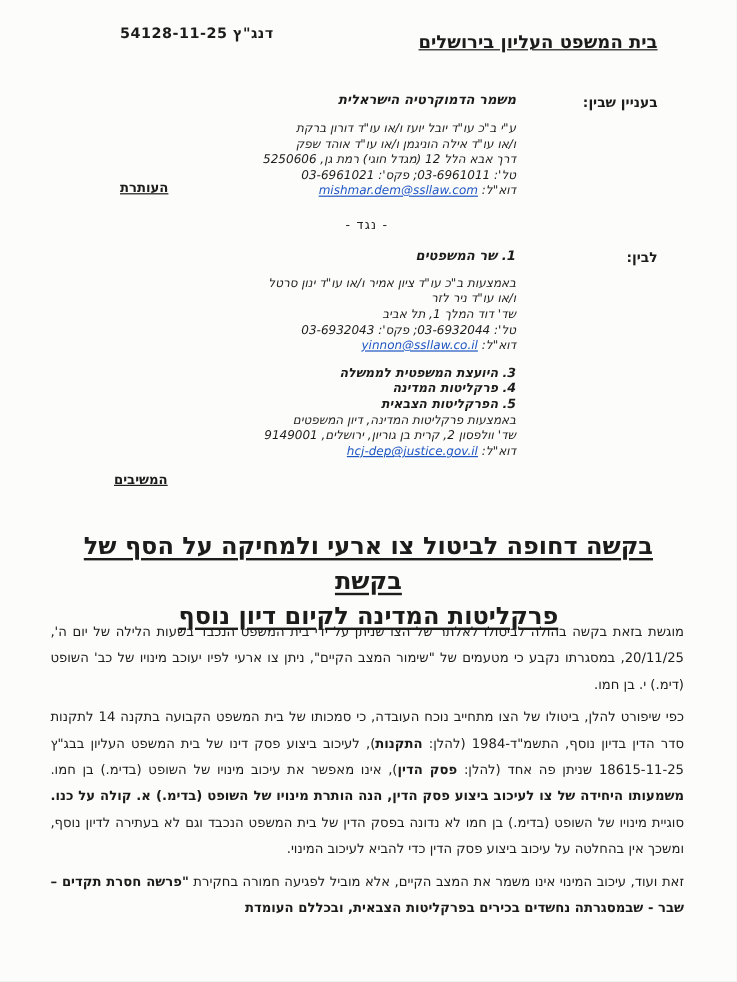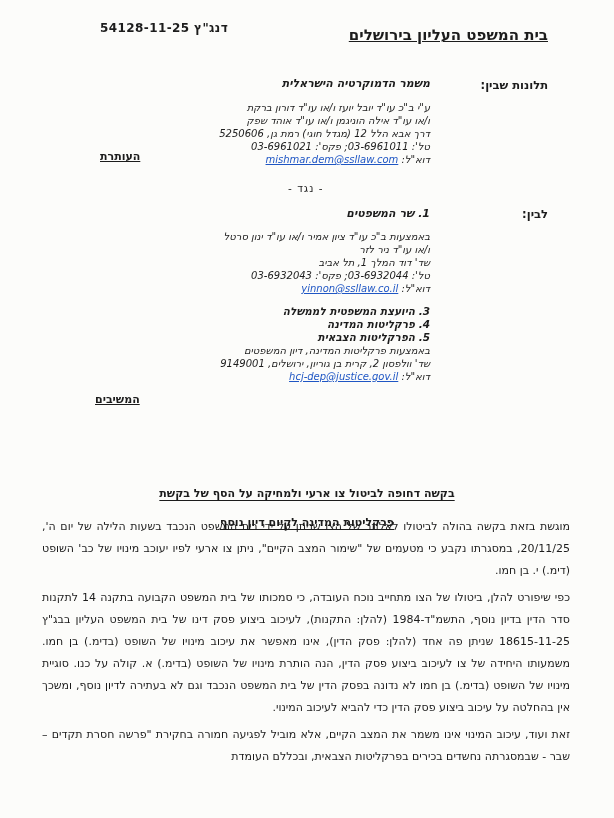--- a/index.html
+++ b/index.html
@@ -62,41 +62,41 @@
     cursor: pointer;
   }
   .versus {
     position: absolute; top: 182px; left: 288px;
     font-size: 10.5px; letter-spacing: 1px;
   }
   
   .doc-title {
     position: absolute; top: 441px; left: 40px; right: 40px;
     text-align: center;
-    font-size: 11px; font-weight: bold; line-height: 29px; margin-top: 38px;
+    font-size: 20px; font-weight: bold; line-height: 29px;
   }
   .doc-title .tline { text-decoration: underline; text-underline-offset: 3px; }
   
   .body-text {
     position: absolute; top: 516px; left: 42px; right: 44px;
     font-size: 11px; line-height: 22px;
     text-align: justify;
   }
   .body-text p { margin: 0 0 5px 0; }
-  .b { font-weight: normal; }
+  .b { font-weight: bold; }
 </style>
 </head>
 <body>
 
 <div class="page">
 
   <div class="court">בית המשפט העליון בירושלים</div>
   <div class="caseno">דנג"ץ 54128-11-25</div>
 
-  <div class="side-label between-label">תלונות שבין:</div>
+  <div class="side-label between-label">בעניין שבין:</div>
 
   <div class="block pet-block">
     <div class="party-name">משמר הדמוקרטיה הישראלית</div>
     <div class="addr-line">ע"י ב"כ עו"ד יובל יועז ו/או עו"ד דורון ברקת</div>
     <div class="addr-line">ו/או עו"ד אילה הוניגמן ו/או עו"ד אוהד שפק</div>
     <div class="addr-line">דרך אבא הלל 12 (מגדל חוגי) רמת גן, 5250606</div>
     <div class="addr-line">טל': 03-6961011; פקס': 03-6961021</div>
     <div class="addr-line email-line">
       <span>דוא"ל:</span>
       <a class="email">mishmar.dem@ssllaw.com</a>

